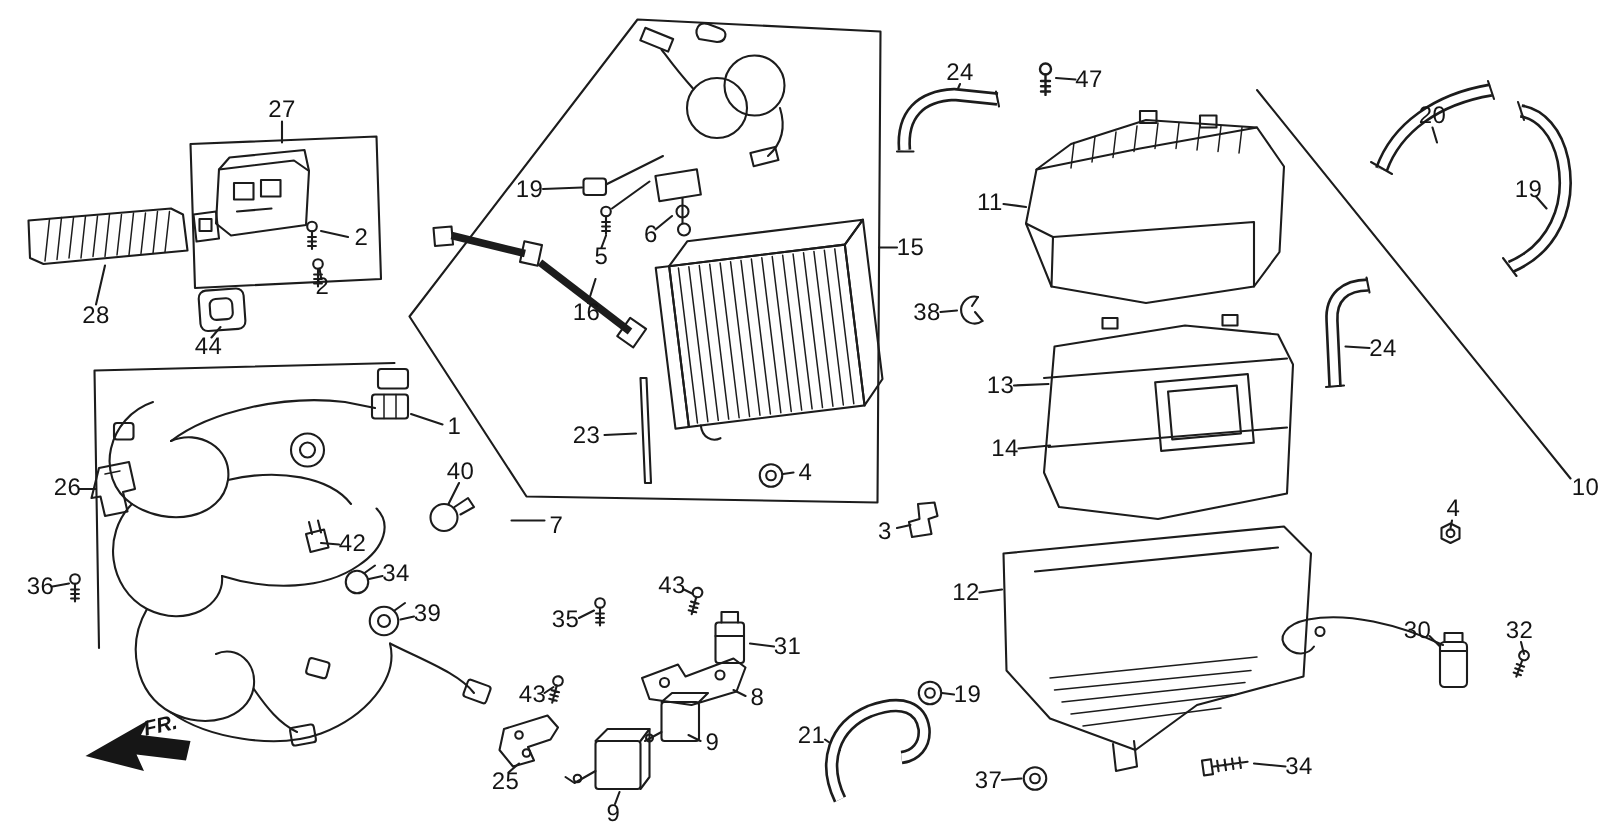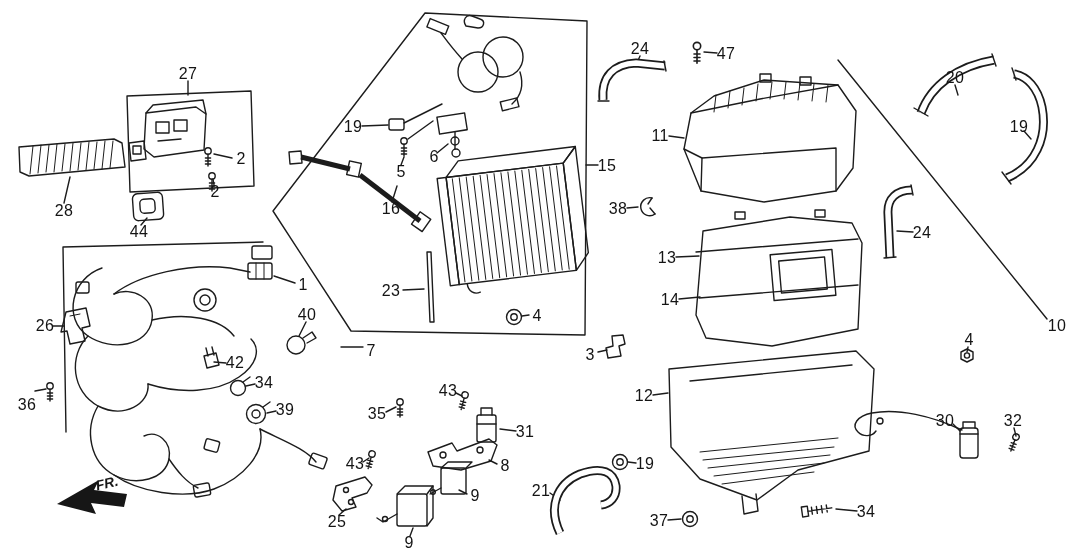--- a/index.html
+++ b/index.html
@@ -282,21 +282,21 @@
     <text class="txt" x="108" y="488" text-anchor="middle" transform="rotate(-13 108 488)">FR.</text>
   </g>
 </svg>
 
 <div class="co" style="left:188px;top:74px">27</div>
 <div class="co" style="left:241px;top:159px">2</div>
 <div class="co" style="left:215px;top:192px">2</div>
 <div class="co" style="left:64px;top:211px">28</div>
 <div class="co" style="left:139px;top:232px">44</div>
 <div class="co" style="left:45px;top:326px">26</div>
-<div class="co" style="left:27px;top:405px">36</div>
+<div class="co" style="left:27px;top:392px">36</div>
 <div class="co" style="left:353px;top:127px">19</div>
 <div class="co" style="left:401px;top:172px">5</div>
 <div class="co" style="left:391px;top:209px">16</div>
 <div class="co" style="left:434px;top:157px">6</div>
 <div class="co" style="left:607px;top:166px">15</div>
 <div class="co" style="left:391px;top:291px">23</div>
 <div class="co" style="left:537px;top:316px">4</div>
 <div class="co" style="left:303px;top:285px">1</div>
 <div class="co" style="left:307px;top:315px">40</div>
 <div class="co" style="left:235px;top:363px">42</div>

